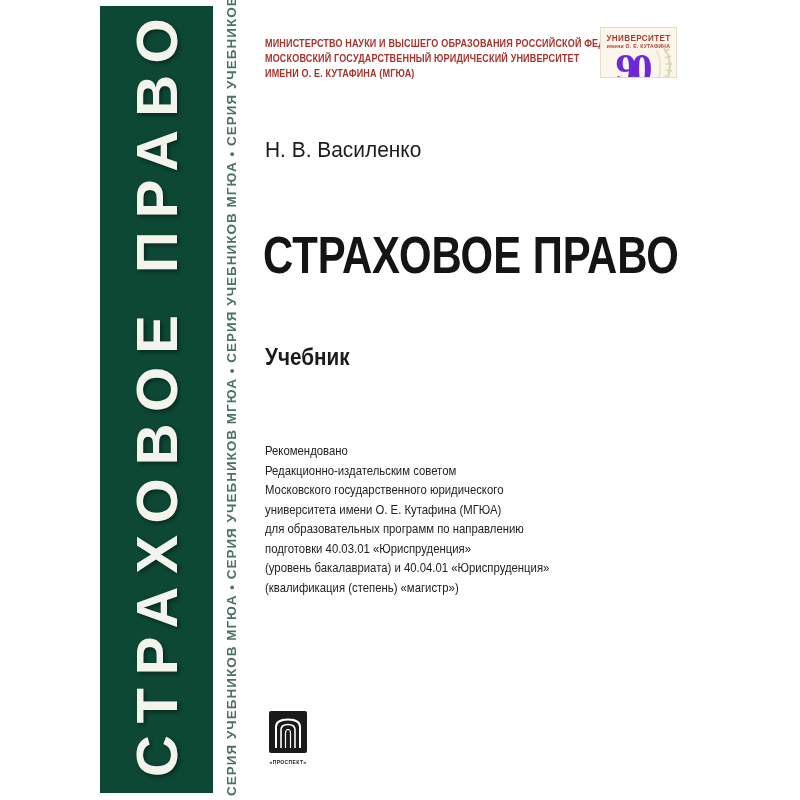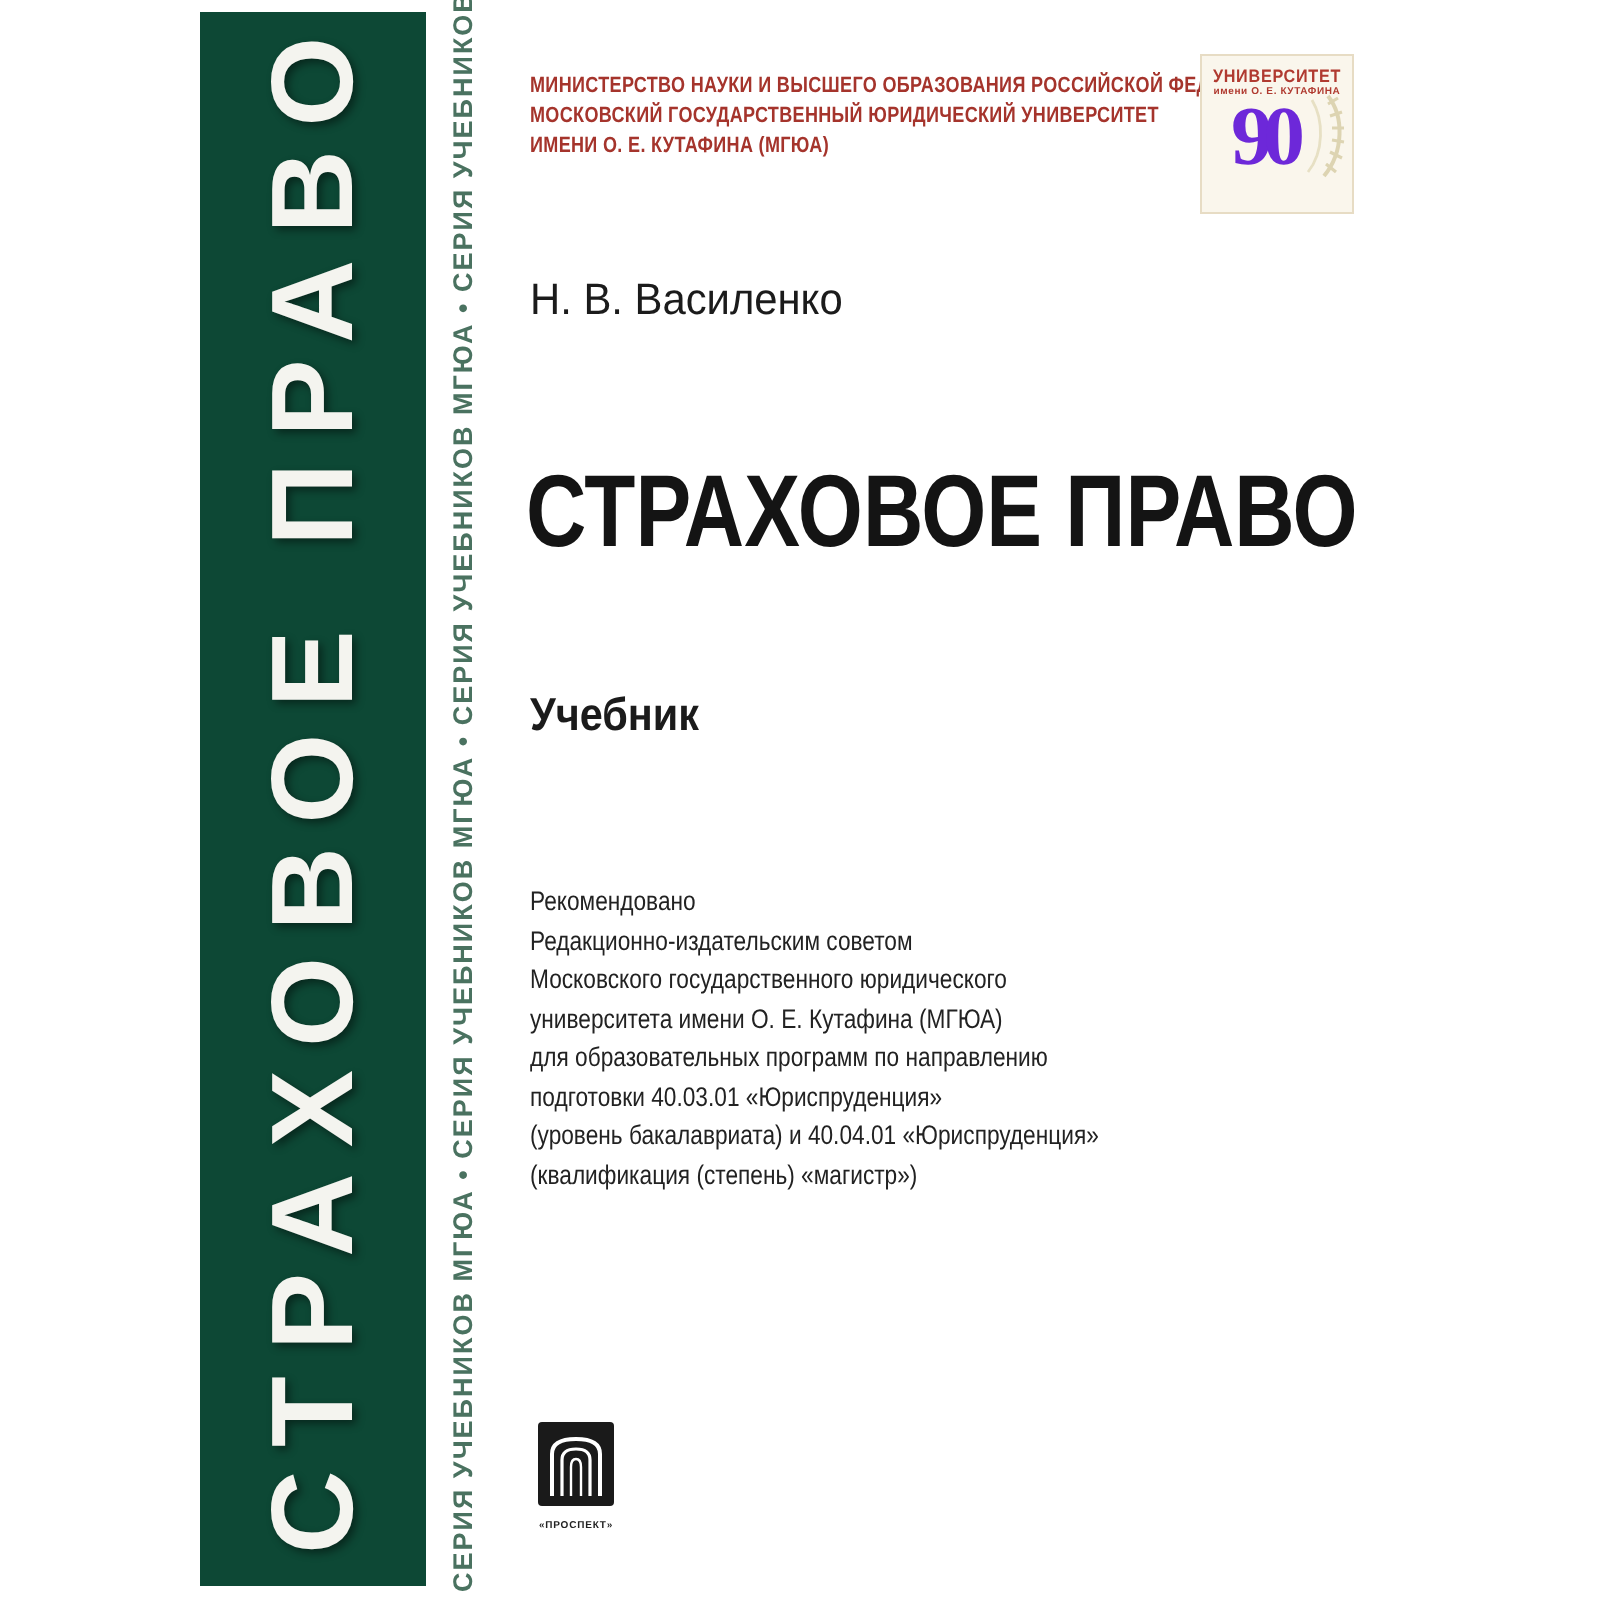--- a/index.html
+++ b/index.html
@@ -22,21 +22,21 @@
               line-height:38px;white-space:nowrap;overflow:hidden;
               color:#4a7260;font-weight:700;font-size:13.5px;letter-spacing:1px;
               padding-left:4px;box-sizing:border-box;}
 
   
   .ministry{position:absolute;left:265px;top:36px;color:#a5342c;font-weight:700;
             font-size:11px;line-height:15px;letter-spacing:0.2px;
             transform:scaleX(0.82);transform-origin:0 0;white-space:nowrap;}
 
   
-  .badge{position:absolute;left:600px;top:27px;width:77px;height:80px;
+  .badge{position:absolute;left:600px;top:27px;width:77px;height:51px;
          background:#faf6ec;border:1px solid #e7dcc4;box-sizing:border-box;
          text-align:center;overflow:hidden;}
   .badge-l1{margin-top:5px;font-size:9px;font-weight:700;color:#b03a30;letter-spacing:0.4px;
             transform:scaleX(0.9);transform-origin:50% 0;white-space:nowrap;}
   .badge-l2{font-size:5px;font-weight:700;color:#b03a30;letter-spacing:0.3px;white-space:nowrap;}
   .badge-90{position:relative;font-family:"Liberation Serif",serif;font-weight:700;
             font-size:42px;line-height:0.95;color:#6d28d9;letter-spacing:-5px;
             margin-top:1px;margin-left:-14px;z-index:2;}
   .badge-laurel{position:absolute;right:2px;top:18px;z-index:1;}
 

